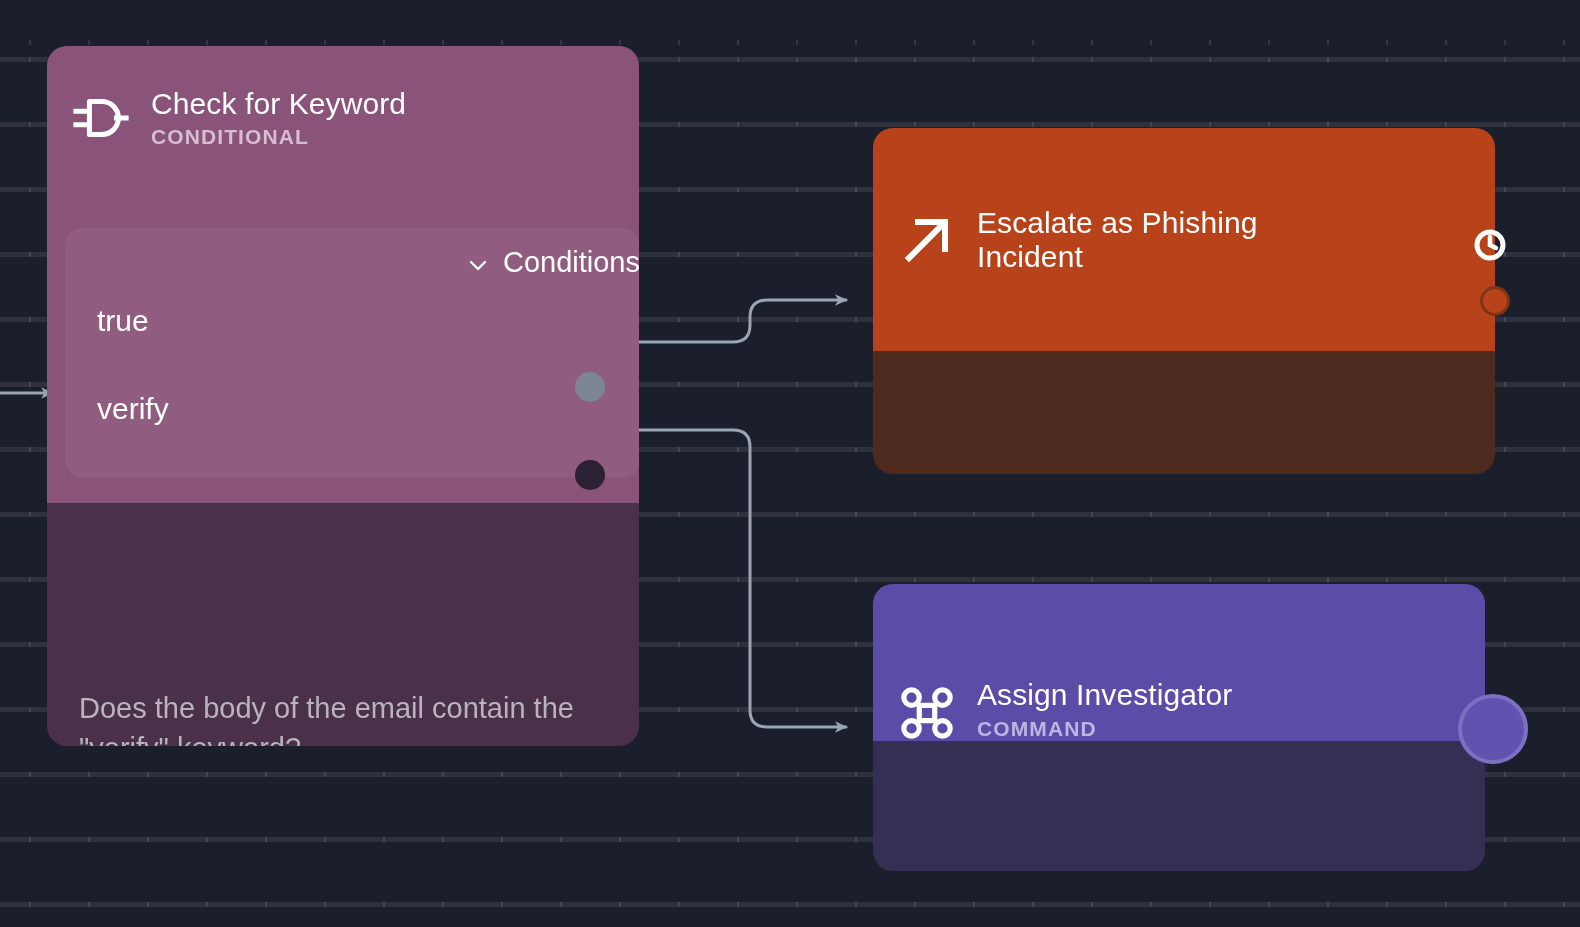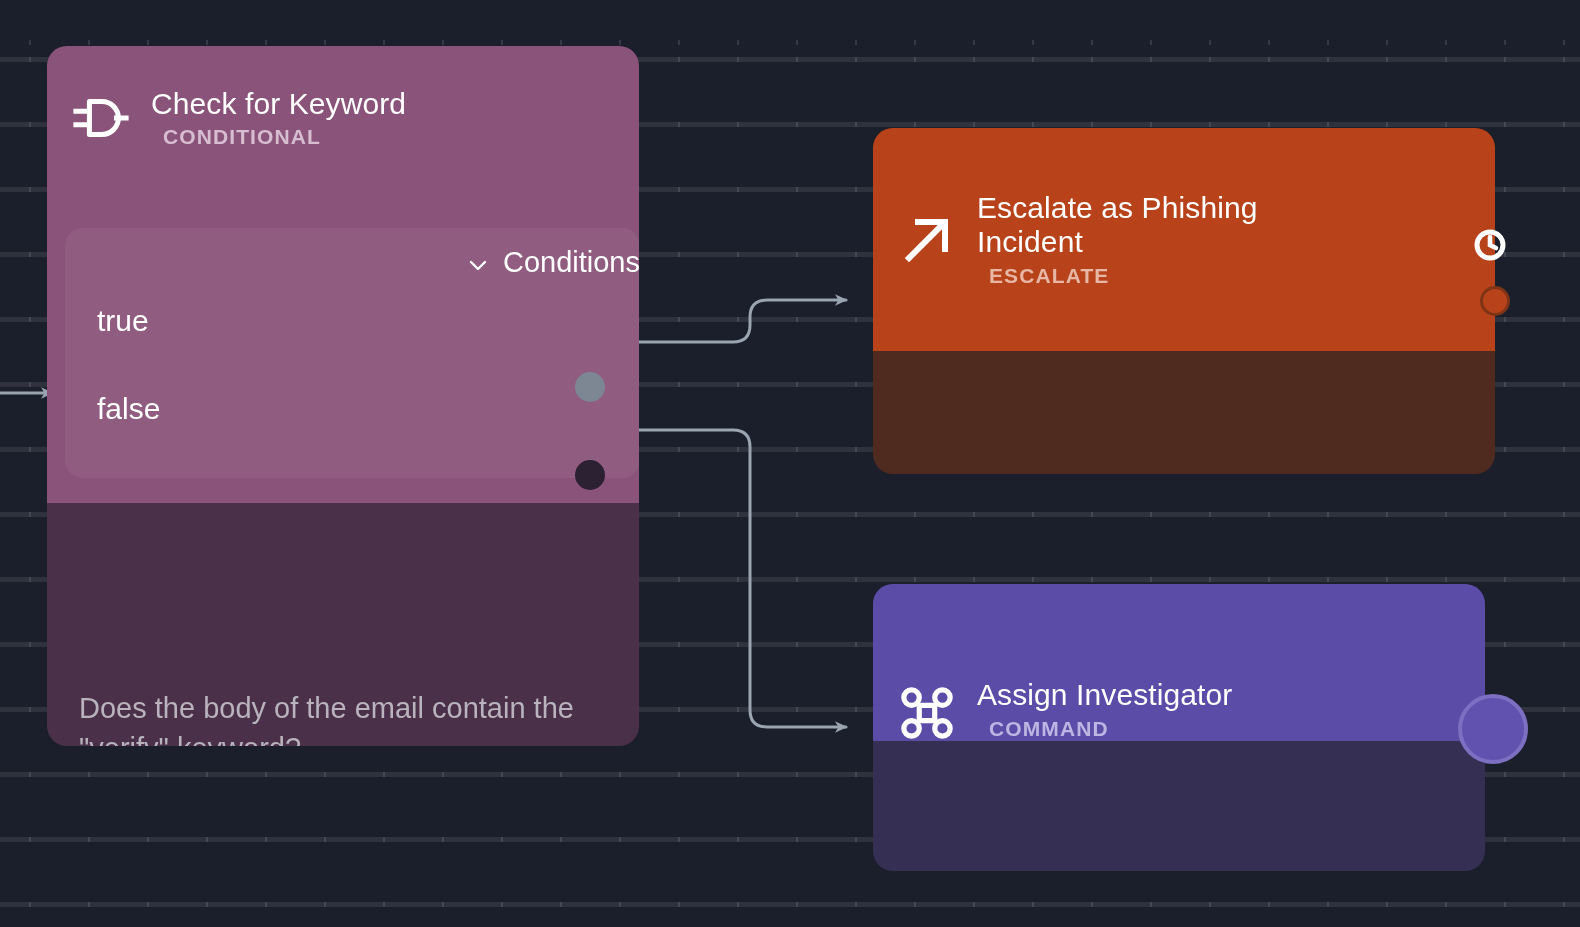--- a/index.html
+++ b/index.html
@@ -62,21 +62,20 @@
   }
   .node-icon svg { display:block; }
   .node-titles { display:flex; flex-direction:column; justify-content:center; min-width:0; }
   .node-title {
     font-size:30px; line-height:1.12; font-weight:400; color:#ffffff;
     letter-spacing:0.1px;
   }
   .node-kind {
     font-size:21px; font-weight:700; letter-spacing:1.1px;
     margin-top:5px;
-    margin-left:12px;
   }
   .node-body { position:relative; }
 
   
   #node-conditional {
     left:47px; top:46px; width:592px; height:700px;
   }
   #node-conditional .node-inner { background:#4a3049; }
   #node-conditional .hdr {
     position:absolute; left:0; top:0; right:0; height:457px;
@@ -189,21 +188,21 @@
         <div class="cond-head">
           <span class="chev">
             <svg width="24" height="24" viewBox="0 0 24 24">
               <path d="M5,9 L12,16 L19,9" fill="none" stroke="#ffffff" stroke-width="2.4" stroke-linecap="round" stroke-linejoin="round"></path>
             </svg>
           </span>
           <span>Conditions</span>
         </div>
 
         <div class="cond-row" style="top:76px;">true</div>
-        <div class="cond-row" style="top:164px;">false</div>
+        <div class="cond-row" style="top:164px;">verify</div>
       </div>
 
       <div class="node-body">
         <div id="cond-desc">Does the body of the email contain the "verify" keyword?</div>
 
       </div>
     </div>
 
     <div class="port" style="left:528px; top:326px; background:#7d8793;"></div>
     <div class="port" style="left:528px; top:414px; background:#2c2133;"></div>
@@ -217,21 +216,20 @@
         <span class="node-icon">
           <svg width="56" height="56" viewBox="0 0 56 56">
             <g fill="none" stroke="#ffffff" stroke-width="6" stroke-linecap="square">
               <path d="M10,46 L45,11"></path>
               <path d="M19,10 L46,10 L46,37"></path>
             </g>
           </svg>
         </span>
         <span class="node-titles">
           <span class="node-title" style="max-width:380px;">Escalate as Phishing Incident</span>
-          <span class="node-kind">ESCALATE</span>
         </span>
       </div>
 
       <div class="node-body">
         
       </div>
     </div>
 
     <div style="position:absolute; right:-12px; top:100px; width:34px; height:34px; overflow:hidden;">
       <svg width="34" height="34" viewBox="0 0 34 34">

